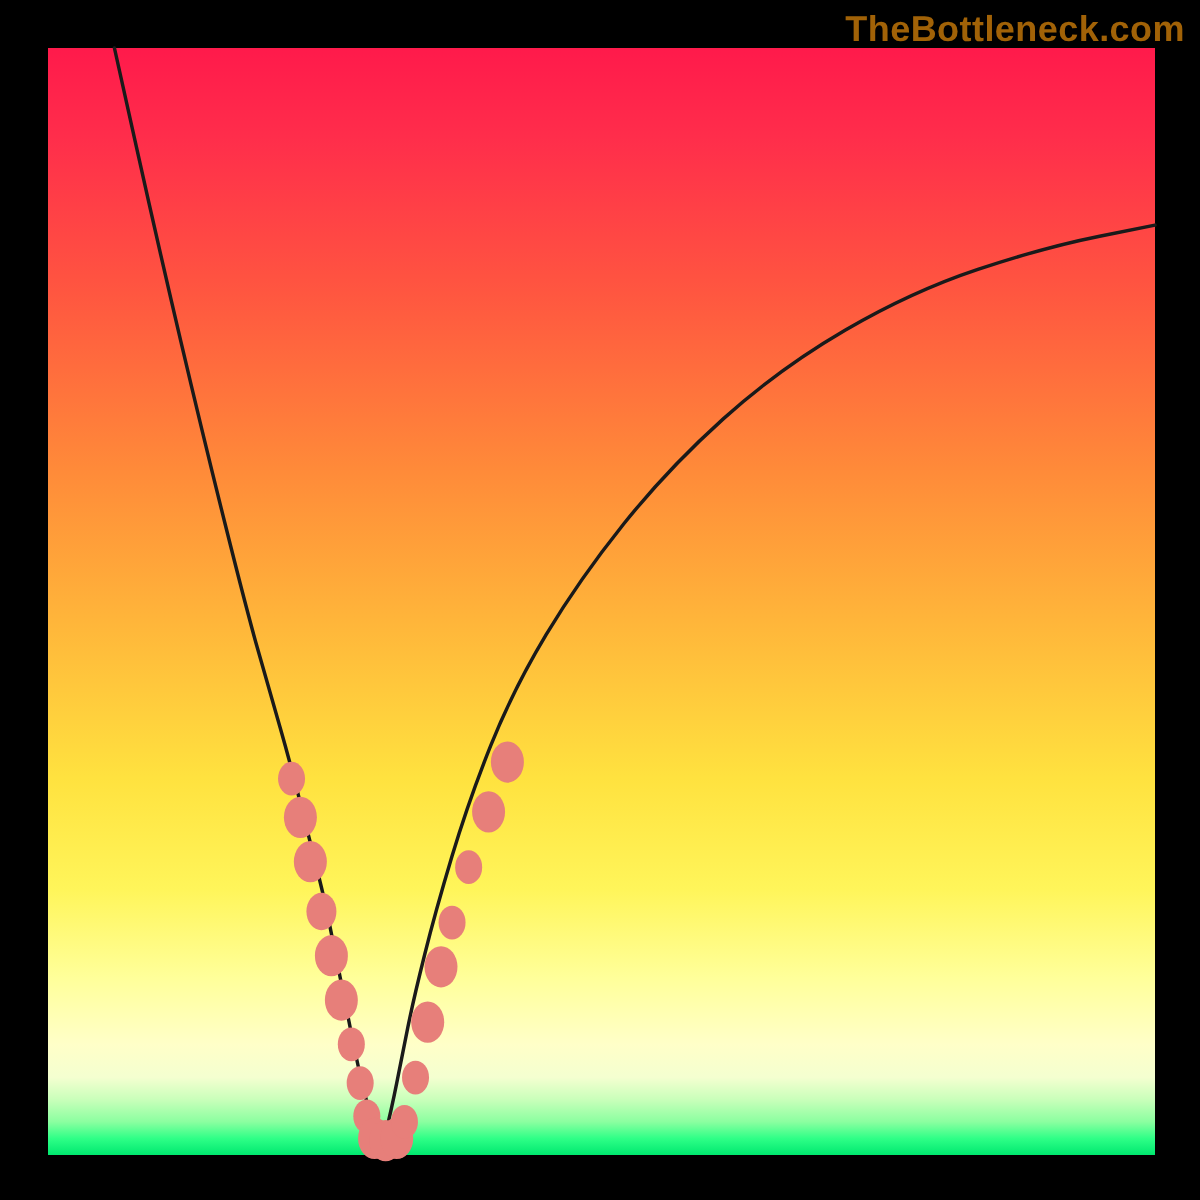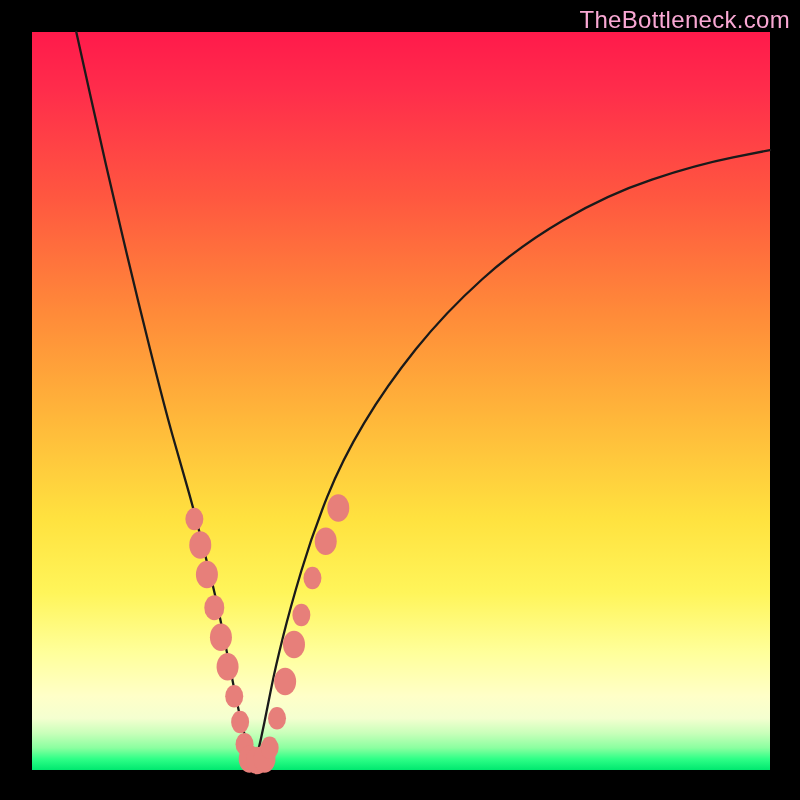--- a/index.html
+++ b/index.html
@@ -41,23 +41,23 @@
       #c9ffba 95%,
       #8bffa0 97%,
       #2fff87 98.5%,
       #00e86f 100%
     );
   }
   .watermark {
     position: absolute;
     top: 6px;
     right: 10px;
-    color: #f9a8d4;
+    color: #a16207;
     font-size: 24px;
-    font-weight: 400;
+    font-weight: 700;
     letter-spacing: 0.3px;
     user-select: none;
   }
   svg.curves {
     position: absolute;
     left: 0;
     top: 0;
     width: 738px;
     height: 738px;
     overflow: visible;

